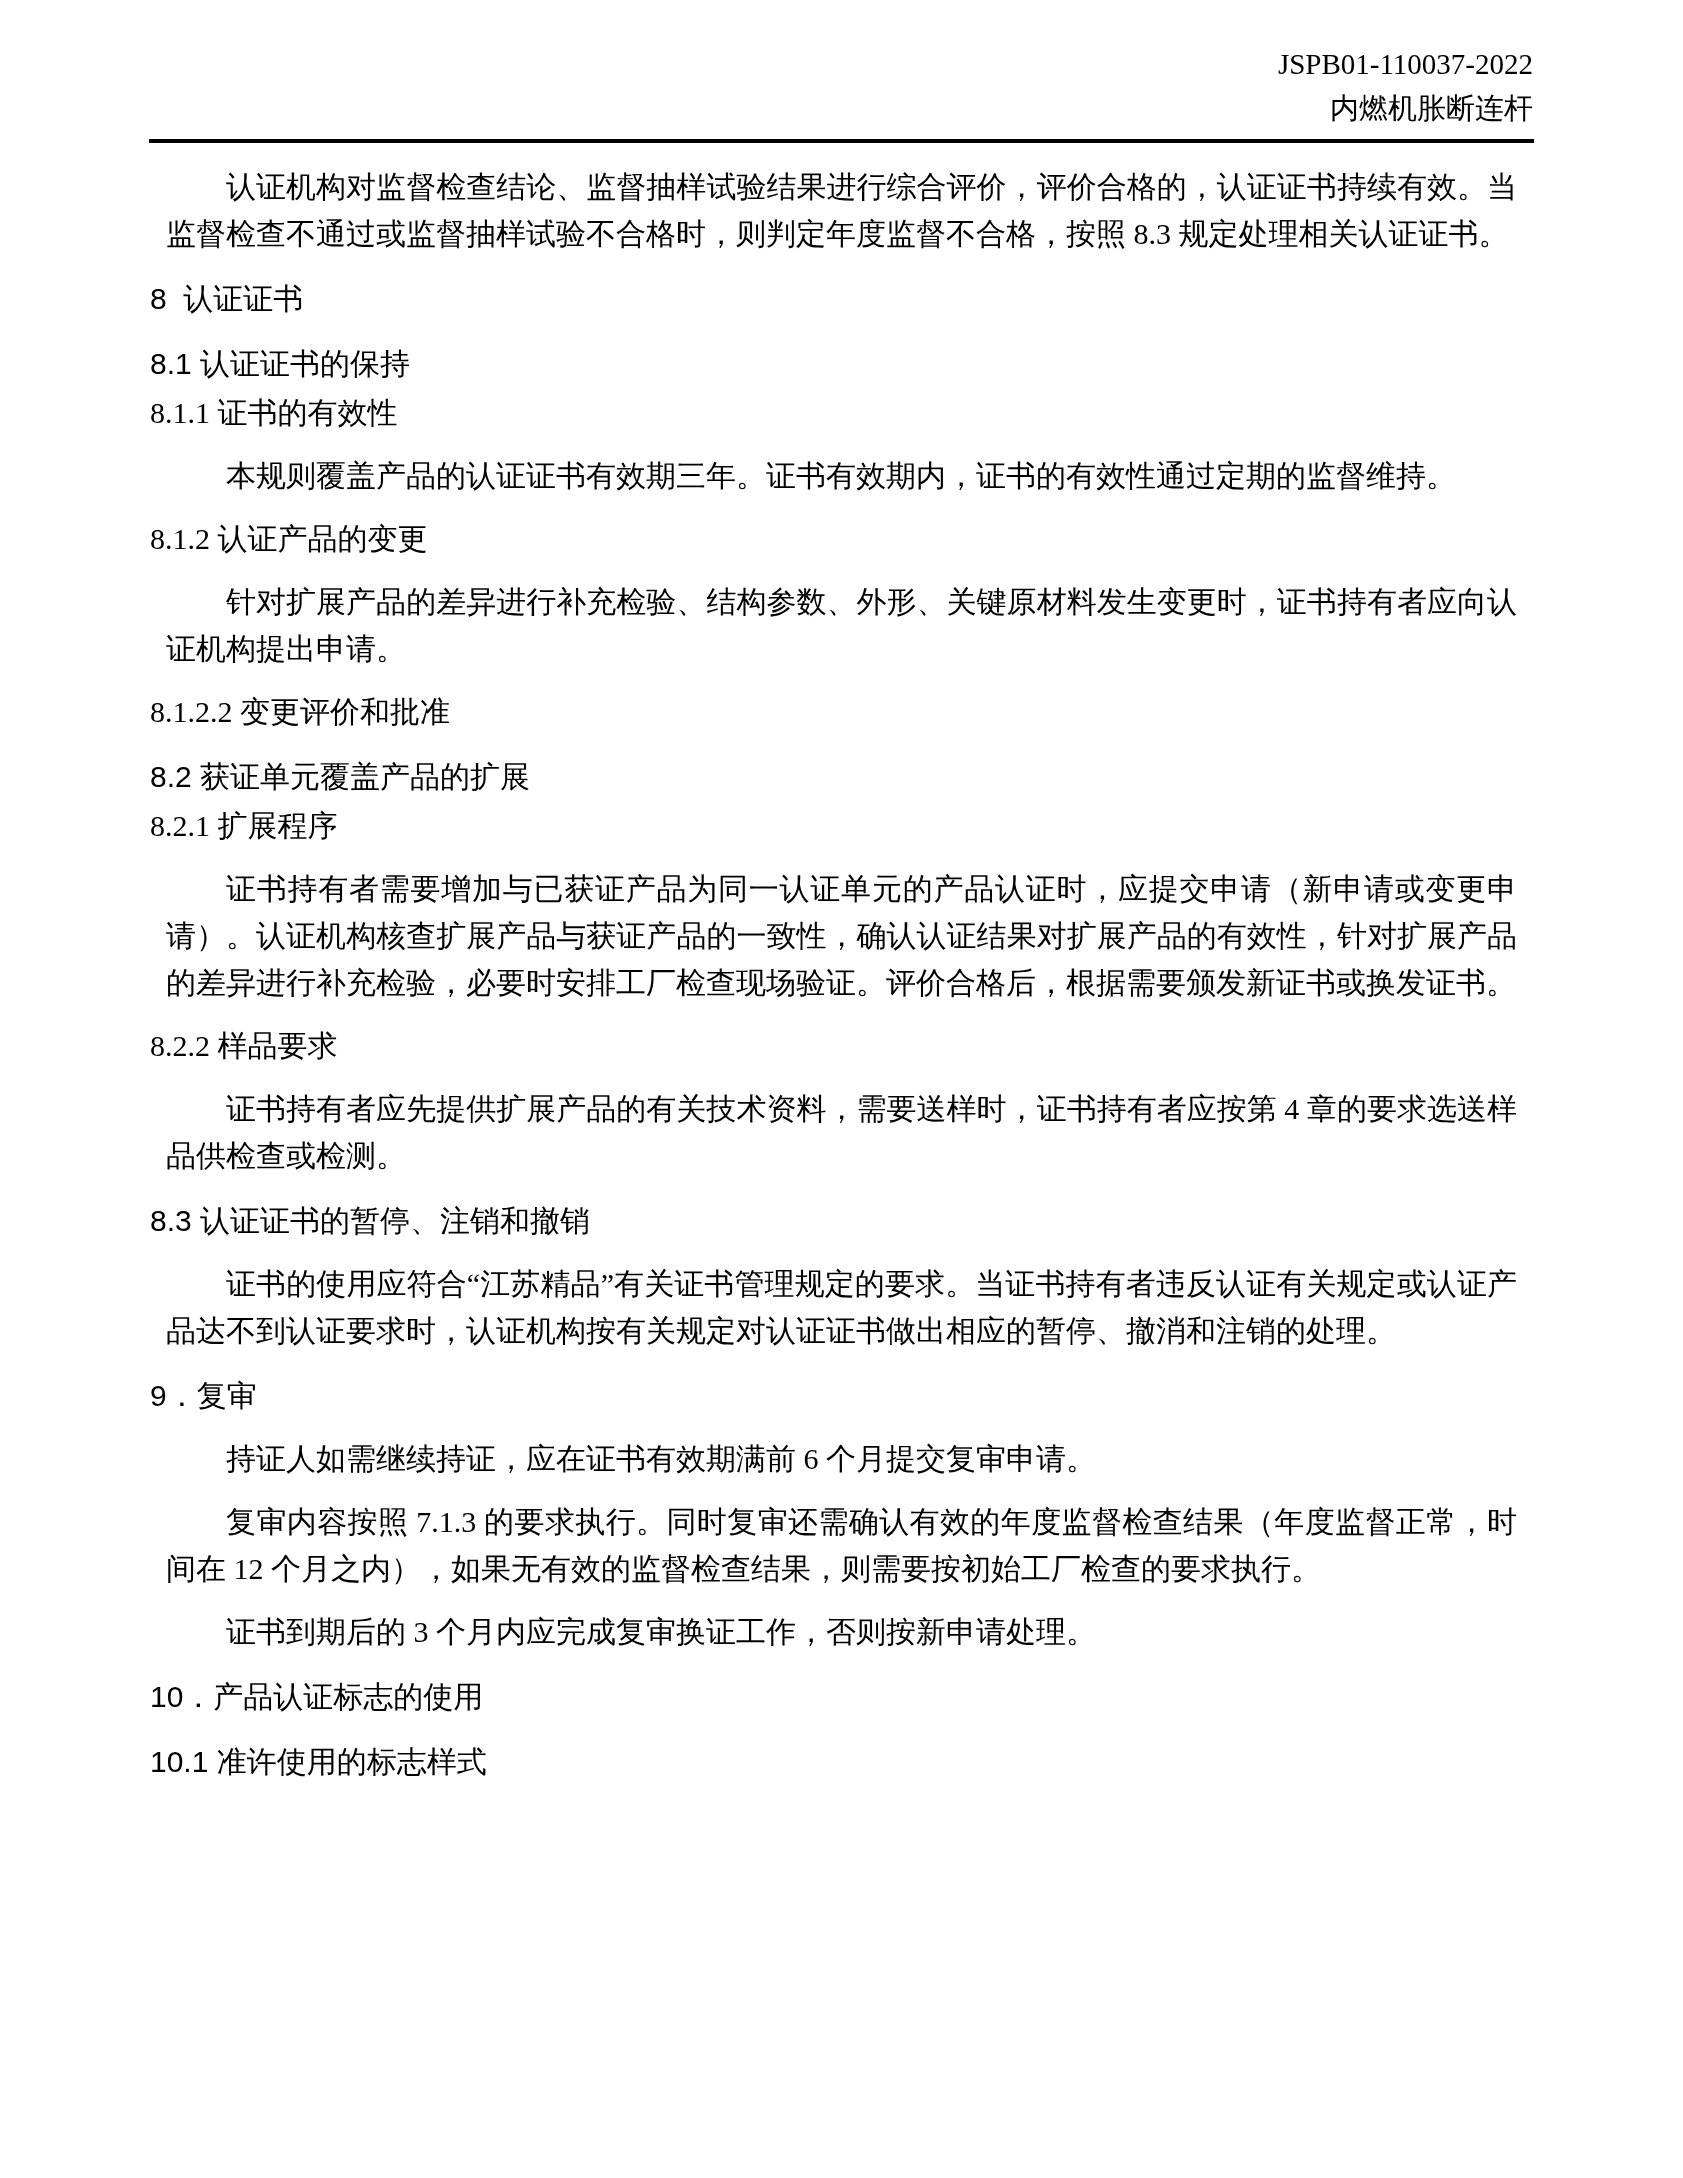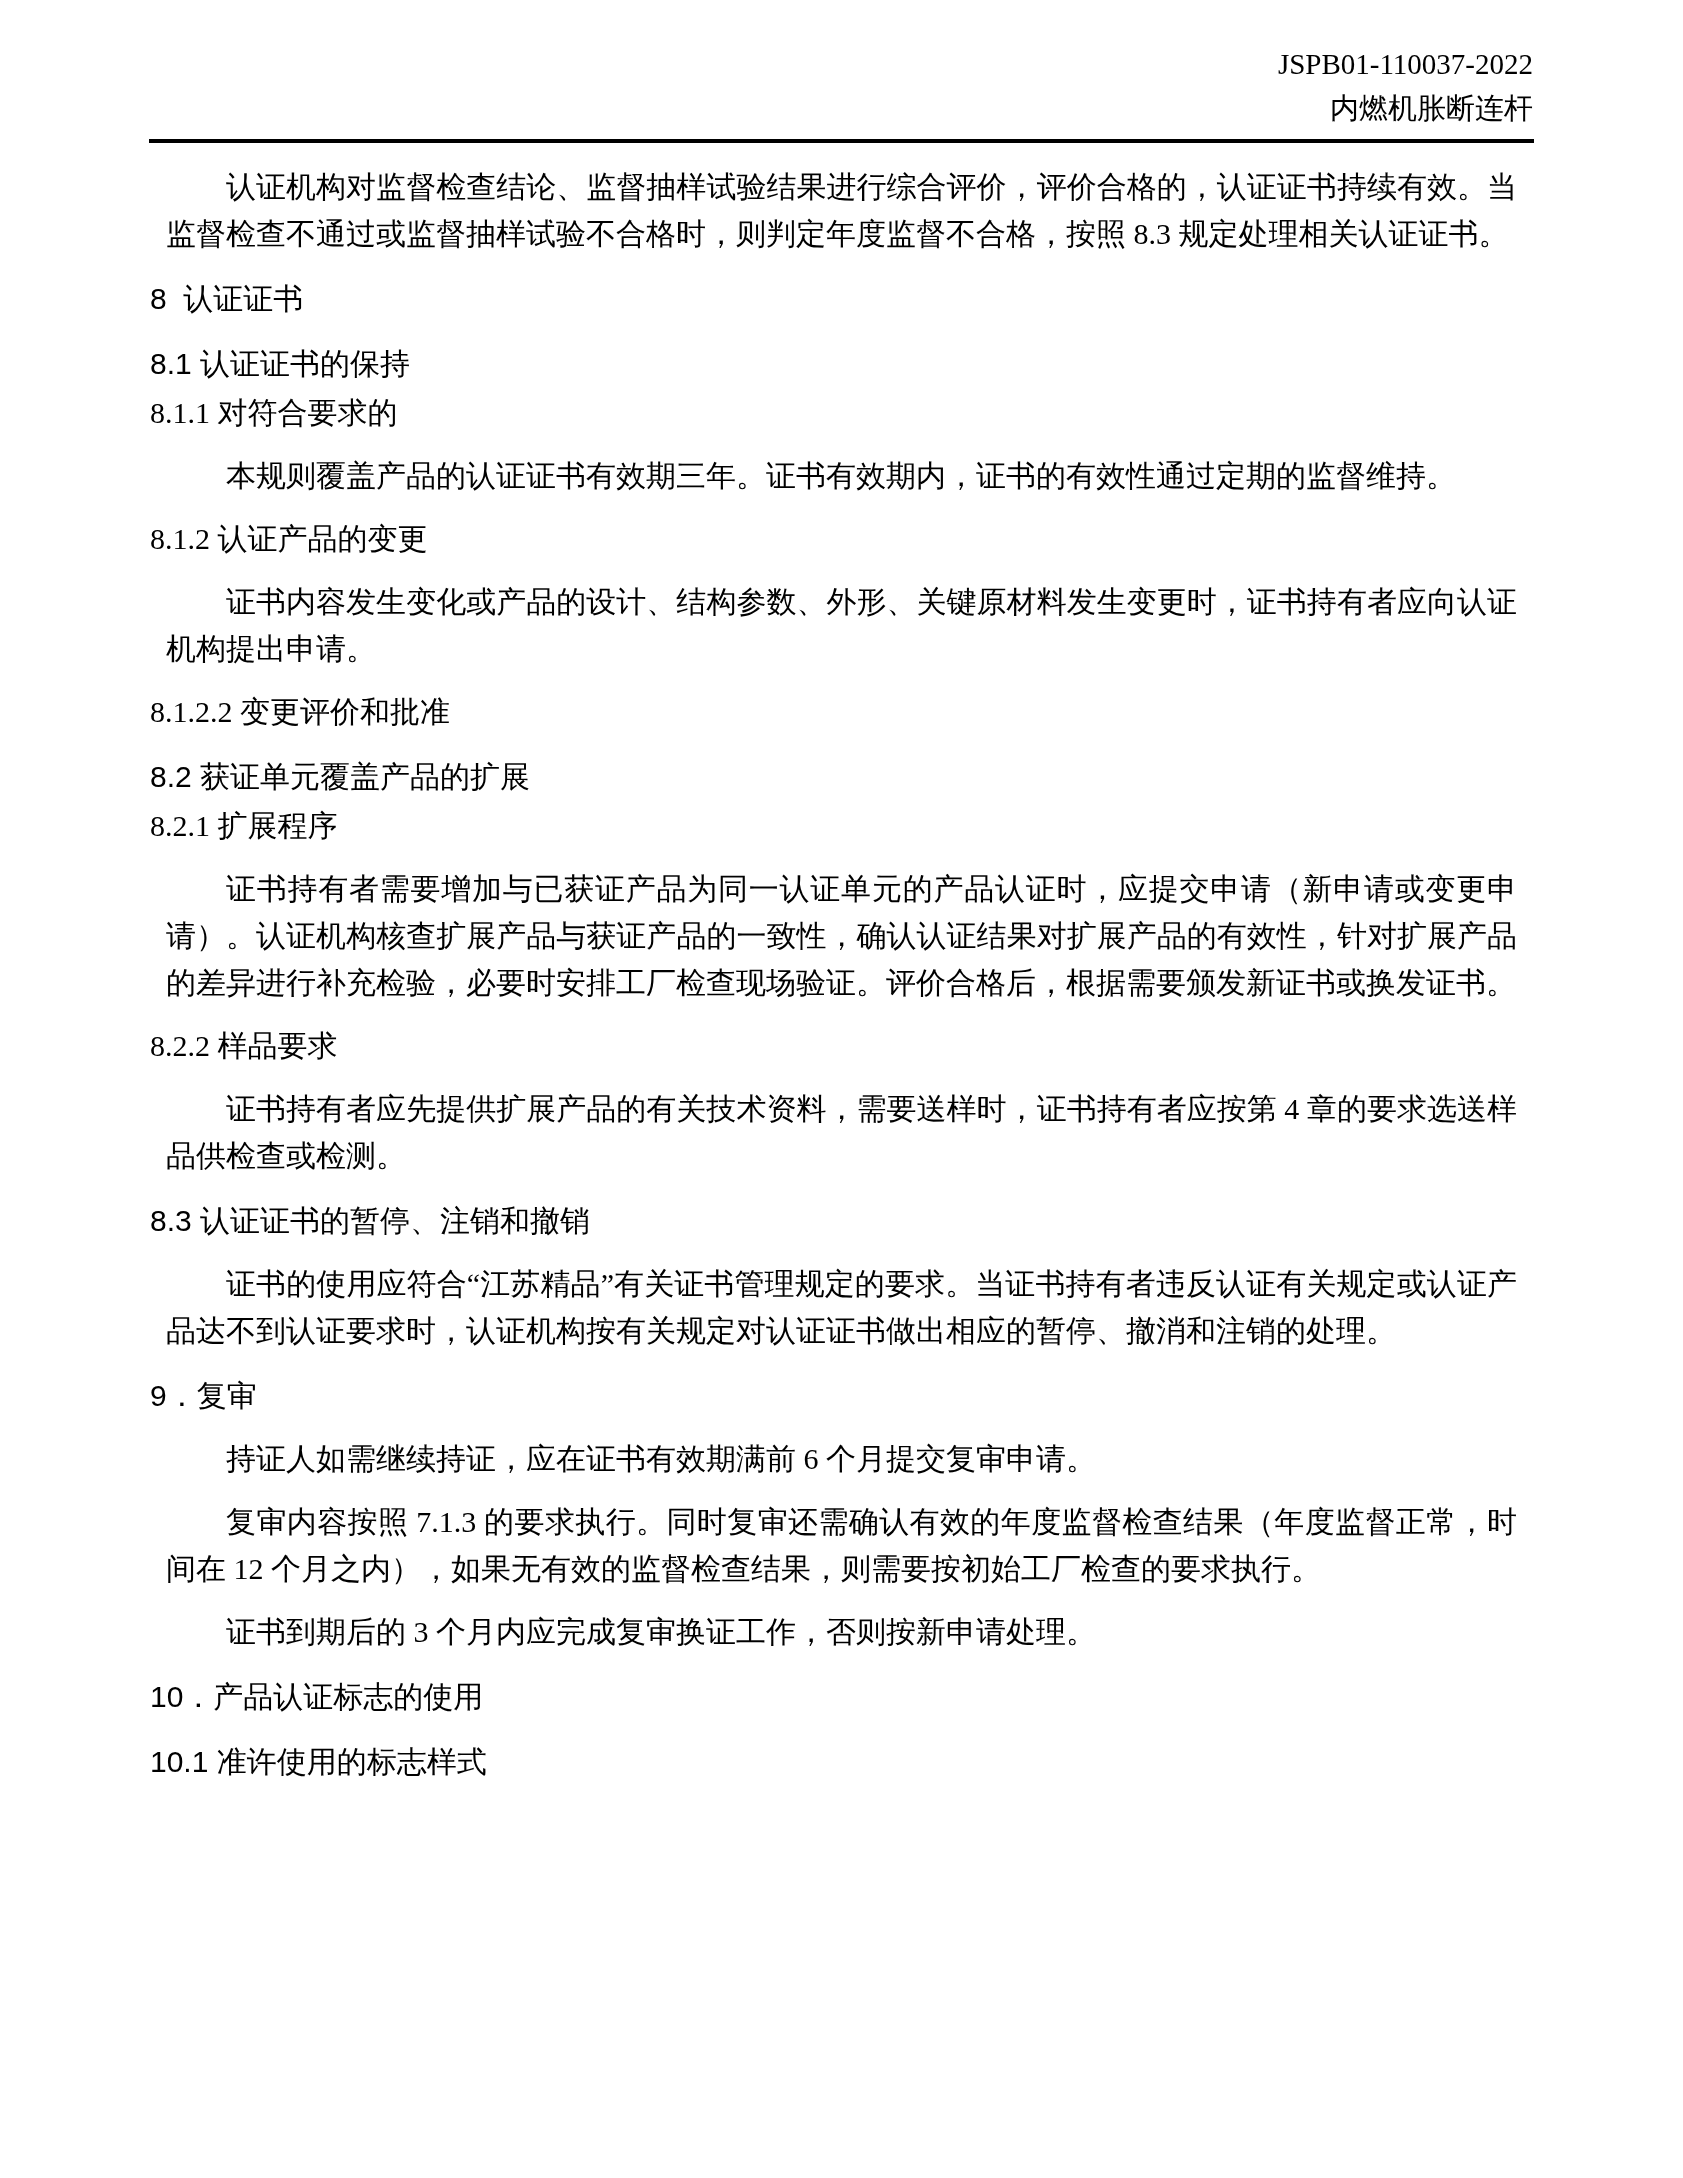--- a/index.html
+++ b/index.html
@@ -86,24 +86,24 @@
     <div>JSPB01-110037-2022</div>
     <div>内燃机胀断连杆</div>
   </div>
 
   <div class="header-rule"></div>
 
   <div class="content">
     <div class="para">认证机构对监督检查结论、监督抽样试验结果进行综合评价，评价合格的，认证证书持续有效。当监督检查不通过或监督抽样试验不合格时，则判定年度监督不合格，按照 8.3 规定处理相关认证证书。</div>
     <div class="heading">8  认证证书</div>
     <div class="heading">8.1 认证证书的保持</div>
-    <div class="sub">8.1.1 对符合要求的</div>
+    <div class="sub">8.1.1 证书的有效性</div>
     <div class="para">本规则覆盖产品的认证证书有效期三年。证书有效期内，证书的有效性通过定期的监督维持。</div>
     <div class="sub">8.1.2 认证产品的变更</div>
-    <div class="para">证书内容发生变化或产品的设计、结构参数、外形、关键原材料发生变更时，证书持有者应向认证机构提出申请。</div>
+    <div class="para">针对扩展产品的差异进行补充检验、结构参数、外形、关键原材料发生变更时，证书持有者应向认证机构提出申请。</div>
     <div class="sub">8.1.2.2 变更评价和批准</div>
     <div class="heading">8.2 获证单元覆盖产品的扩展</div>
     <div class="sub">8.2.1 扩展程序</div>
     <div class="para">证书持有者需要增加与已获证产品为同一认证单元的产品认证时，应提交申请（新申请或变更申请）。认证机构核查扩展产品与获证产品的一致性，确认认证结果对扩展产品的有效性，针对扩展产品的差异进行补充检验，必要时安排工厂检查现场验证。评价合格后，根据需要颁发新证书或换发证书。</div>
     <div class="sub">8.2.2 样品要求</div>
     <div class="para">证书持有者应先提供扩展产品的有关技术资料，需要送样时，证书持有者应按第 4 章的要求选送样品供检查或检测。</div>
     <div class="heading">8.3 认证证书的暂停、注销和撤销</div>
     <div class="para">证书的使用应符合“江苏精品”有关证书管理规定的要求。当证书持有者违反认证有关规定或认证产品达不到认证要求时，认证机构按有关规定对认证证书做出相应的暂停、撤消和注销的处理。</div>
     <div class="heading">9．复审</div>
     <div class="para">持证人如需继续持证，应在证书有效期满前 6 个月提交复审申请。</div>

